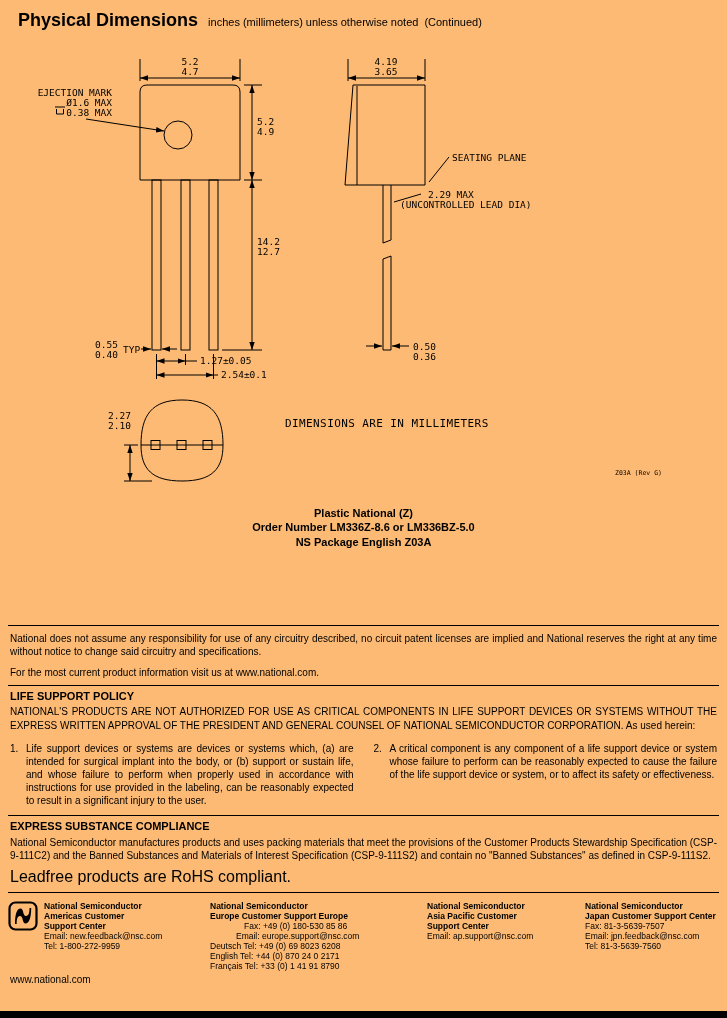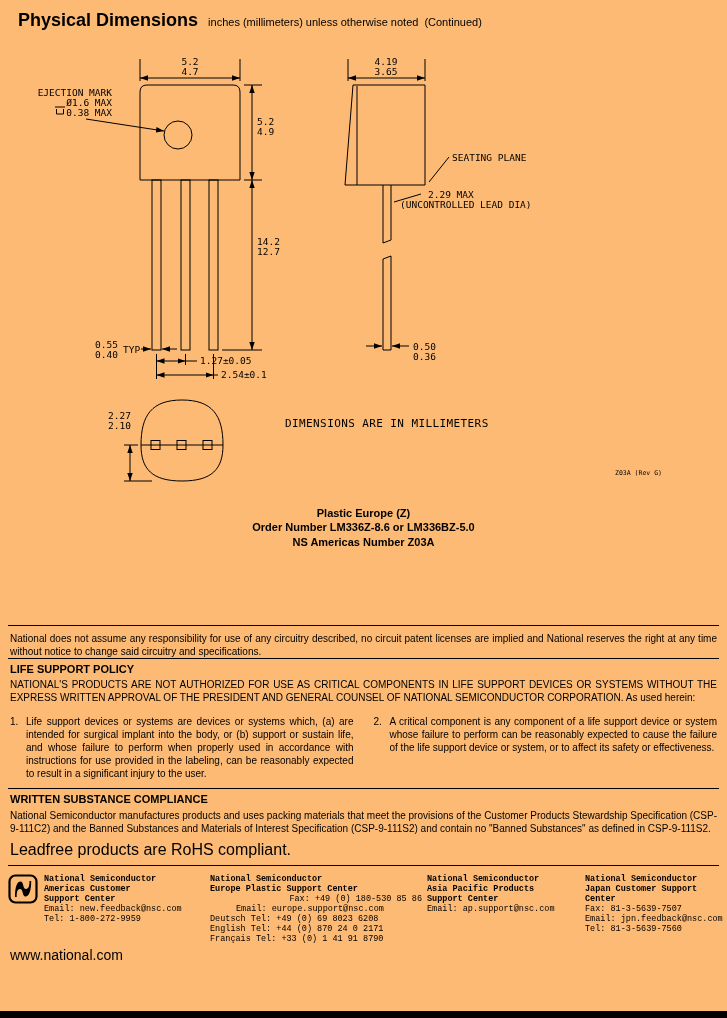--- a/index.html
+++ b/index.html
@@ -29,32 +29,32 @@
   .sec-head { margin:4px 10px 0 10px; font-size:11px; font-weight:bold; }
   .ls-intro { margin-top:3px; }
   .ls-cols { display:flex; gap:20px; margin:10px 10px 8px 10px; }
   .ls-col { flex:1; display:flex; font-size:10px; line-height:1.3; }
   .ls-num { width:16px; flex:none; }
   .ls-body { flex:1; text-align:justify; }
 
   .bn-p1 { margin-top:4px; }
   .bn-p2 { margin:6px 10px 6px 10px; font-size:16px; }
 
-  .footer { display:flex; margin:8px 0 0 8px; font-size:8.5px; line-height:1.18;font-family:Liberation Mono, monospace; }
+  .footer { display:flex; margin:8px 0 0 8px; font-size:8.5px; line-height:1.18; }
   .f-logo { width:32px; flex:none; }
   .f-col { overflow:hidden; }
   .f-col.c1 { margin-left:4px; width:158px; }
   .f-col.c2 { margin-left:8px; width:212px; }
   .f-col.c3 { margin-left:5px; width:150px; }
   .f-col.c4 { margin-left:8px; width:140px; }
   .fbold { font-weight:bold; }
-  .ind-fax { padding-left:34px;text-align:right; }
+  .ind-fax { padding-left:34px; }
   .ind-email { padding-left:26px; }
 
-  .website { margin:3px 0 0 10px; font-size:14px; }
+  .website { margin:3px 0 0 10px; font-size:10px; }
   .bottombar { position:absolute; left:0; bottom:0; width:100%; height:7px; background:#000; }
 </style>
 </head>
 <body>
 
 <div class="page">
 
   <div class="header">
     <span class="title">Physical Dimensions</span><span class="subtitle">inches (millimeters) unless otherwise noted</span><span class="subtitle cont">(Continued)</span>
   </div>
@@ -145,47 +145,48 @@
     <g>
       <text x="131" y="374" text-anchor="end">2.27</text>
       <text x="131" y="384" text-anchor="end">2.10</text>
     </g>
 
     <text class="units" x="285" y="382">DIMENSIONS ARE IN MILLIMETERS</text>
     <text class="rev" x="662" y="430" text-anchor="end">Z03A (Rev G)</text>
   </svg>
 
   <div class="caption">
-    <div>Plastic Europe (Z)</div>
+    <div>Plastic National (Z)</div>
     <div>Order Number LM336Z-8.6 or LM336BZ-5.0</div>
-    <div>NS Americas Number Z03A</div>
+    <div>NS Package English Z03A</div>
   </div>
 
   <hr class="rule first">
 
   <p class="txtblock p1">National does not assume any responsibility for use of any circuitry described, no circuit patent licenses are implied and National reserves the right at any time without notice to change said circuitry and specifications.</p>
+  <p class="txtblock p2">For the most current product information visit us at www.national.com.</p>
 
   <hr class="rule">
 
   <div class="sec-head">LIFE SUPPORT POLICY</div>
   <p class="txtblock ls-intro">NATIONAL'S PRODUCTS ARE NOT AUTHORIZED FOR USE AS CRITICAL COMPONENTS IN LIFE SUPPORT DEVICES OR SYSTEMS WITHOUT THE EXPRESS WRITTEN APPROVAL OF THE PRESIDENT AND GENERAL COUNSEL OF NATIONAL SEMICONDUCTOR CORPORATION. As used herein:</p>
   <div class="ls-cols">
     <div class="ls-col">
       <span class="ls-num">1.</span>
       <span class="ls-body">Life support devices or systems are devices or systems which, (a) are intended for surgical implant into the body, or (b) support or sustain life, and whose failure to perform when properly used in accordance with instructions for use provided in the labeling, can be reasonably expected to result in a significant injury to the user.</span>
     </div>
     <div class="ls-col">
       <span class="ls-num">2.</span>
       <span class="ls-body">A critical component is any component of a life support device or system whose failure to perform can be reasonably expected to cause the failure of the life support device or system, or to affect its safety or effectiveness.</span>
     </div>
   </div>
 
   <hr class="rule">
 
-  <div class="sec-head">WRITTEN SUBSTANCE COMPLIANCE</div>
+  <div class="sec-head">EXPRESS SUBSTANCE COMPLIANCE</div>
   <p class="txtblock bn-p1">National Semiconductor manufactures products and uses packing materials that meet the provisions of the Customer Products Stewardship Specification (CSP-9-111C2) and the Banned Substances and Materials of Interest Specification (CSP-9-111S2) and contain no "Banned Substances" as defined in CSP-9-111S2.</p>
   <p class="bn-p2">Leadfree products are RoHS compliant.</p>
 
   <hr class="rule">
 
   <div class="footer">
     <div class="f-logo">
       <svg width="30" height="30" viewBox="0 0 30 30">
         <rect x="1.5" y="1.5" width="27" height="27" rx="6" fill="none" stroke="#000" stroke-width="2.2"></rect>
         <path d="M7,23 C7,13 9,7.5 12.5,7.5 C16,7.5 14.5,15 18,15 C21,15 21.5,11 21.5,7 L23.2,7 C23.2,17 21,22.5 17.5,22.5 C14,22.5 15.5,15 12,15 C9,15 8.7,19 8.7,23 Z" fill="#000"></path>
@@ -193,30 +194,30 @@
     </div>
     <div class="f-col c1">
       <div class="fbold">National Semiconductor</div>
       <div class="fbold">Americas Customer</div>
       <div class="fbold">Support Center</div>
       <div>Email: new.feedback@nsc.com</div>
       <div>Tel: 1-800-272-9959</div>
     </div>
     <div class="f-col c2">
       <div class="fbold">National Semiconductor</div>
-      <div class="fbold">Europe Plastic Support Center</div>
+      <div class="fbold">Europe Customer Support Europe</div>
       <div class="ind-fax">Fax: +49 (0) 180-530 85 86</div>
       <div class="ind-email">Email: europe.support@nsc.com</div>
       <div>Deutsch Tel: +49 (0) 69 8023 6208</div>
       <div>English Tel: +44 (0) 870 24 0 2171</div>
       <div>Français Tel: +33 (0) 1 41 91 8790</div>
     </div>
     <div class="f-col c3">
       <div class="fbold">National Semiconductor</div>
-      <div class="fbold">Asia Pacific Products</div>
+      <div class="fbold">Asia Pacific Customer</div>
       <div class="fbold">Support Center</div>
       <div>Email: ap.support@nsc.com</div>
     </div>
     <div class="f-col c4">
       <div class="fbold">National Semiconductor</div>
       <div class="fbold">Japan Customer Support Center</div>
       <div>Fax: 81-3-5639-7507</div>
       <div>Email: jpn.feedback@nsc.com</div>
       <div>Tel: 81-3-5639-7560</div>
     </div>

